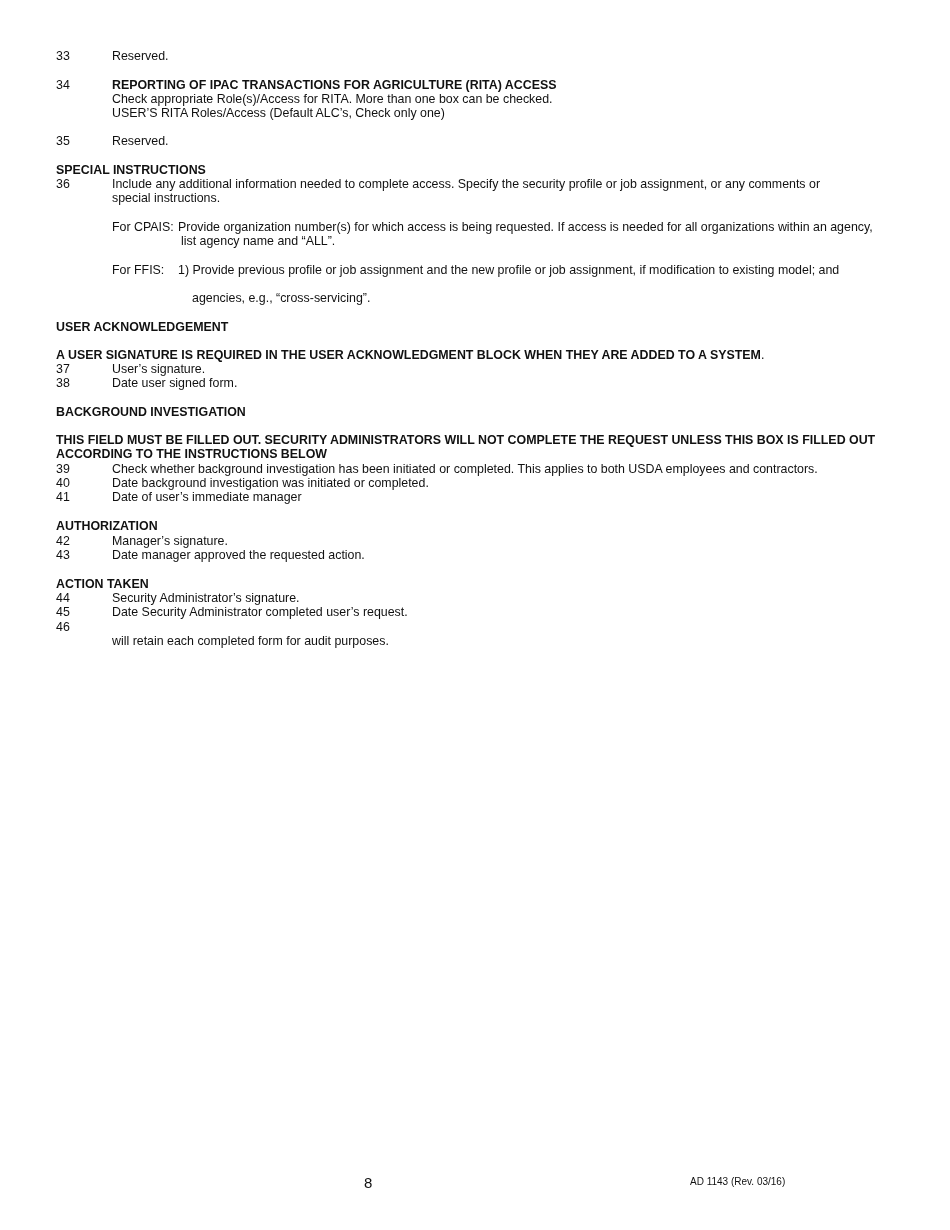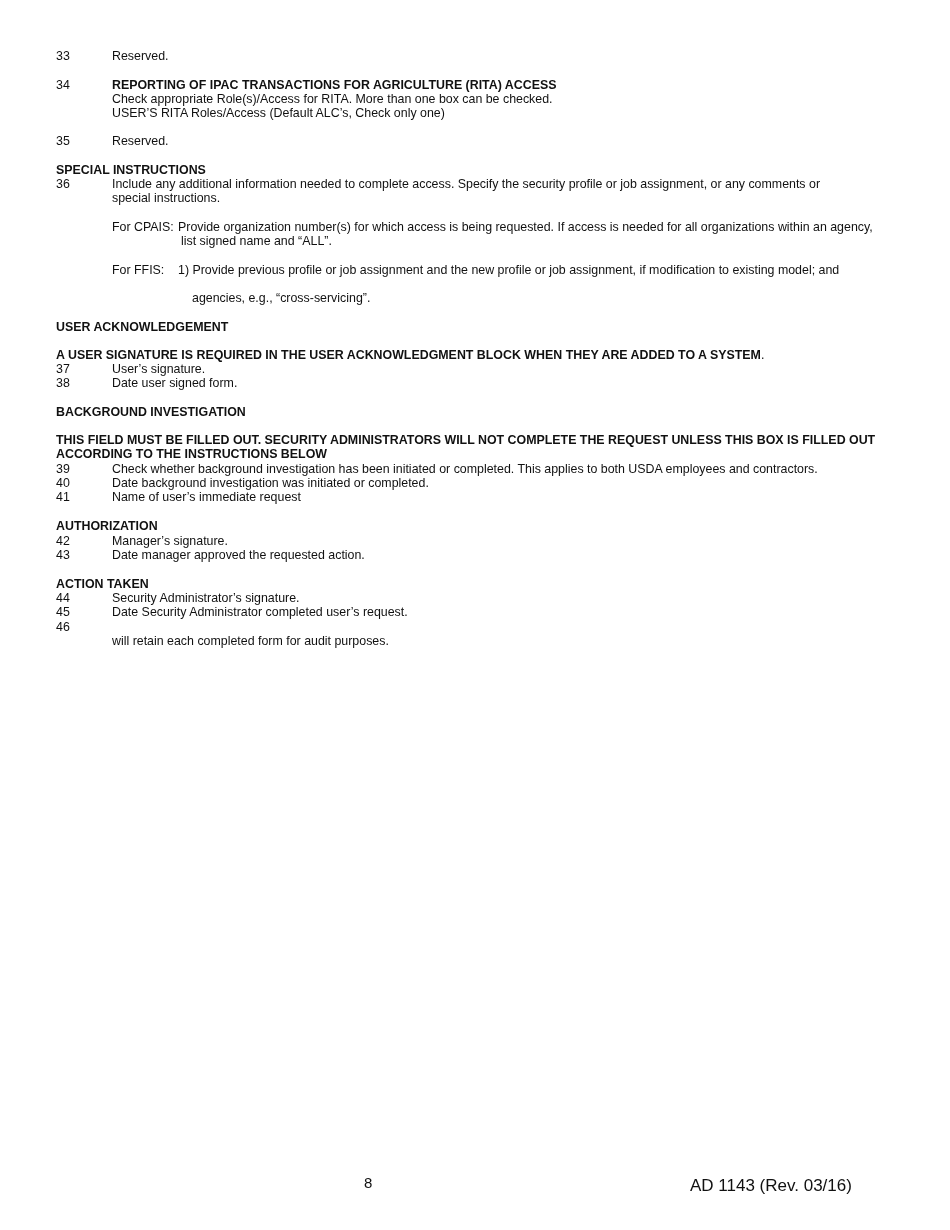--- a/index.html
+++ b/index.html
@@ -7,21 +7,21 @@
     width: 950px; height: 1230px; position: relative; overflow: hidden;
     font-family: "Liberation Sans", sans-serif; font-size: 12.4px; color: #111;
   }
   .page { position: absolute; left: 0; top: 0; width: 950px; height: 960px; }
   .line { position: absolute; white-space: nowrap; line-height: 14px; }
   .num { left: 56px; }
   .txt { left: 112px; }
   .b { font-weight: bold; }
   .hdr { left: 56px; font-weight: bold; text-align: right; }
   .footer-page { position: absolute; left: 364px; top: 1174px; font-size: 15px; }
-  .footer-form { position: absolute; left: 690px; top: 1176px; font-size: 17px; }
+  .footer-form { position: absolute; left: 690px; top: 1176px; font-size: 10px; }
 </style>
 </head>
 <body>
 
 <div class="page">
 
   <span class="line num" style="top:49px">33</span>
   <span class="line txt" style="top:49px">Reserved.</span>
 
   <span class="line num" style="top:78px">34</span>
@@ -32,21 +32,21 @@
   <span class="line num" style="top:134px">35</span>
   <span class="line txt" style="top:134px">Reserved.</span>
 
   <span class="line hdr" style="top:163px">SPECIAL INSTRUCTIONS</span>
   <span class="line num" style="top:177px">36</span>
   <span class="line txt" style="top:177px">Include any additional information needed to complete access. Specify the security profile or job assignment, or any comments or</span>
   <span class="line txt" style="top:191px">special instructions.</span>
 
   <span class="line txt" style="top:220px">For CPAIS:</span>
   <span class="line" style="left:178px; top:220px">Provide organization number(s) for which access is being requested.  If access is needed for all organizations within an agency,</span>
-  <span class="line" style="left:181px; top:234px">list signed name and “ALL”.</span>
+  <span class="line" style="left:181px; top:234px">list agency name and “ALL”.</span>
 
   <span class="line txt" style="top:263px">For FFIS:</span>
   <span class="line" style="left:178px; top:263px">1) Provide previous profile or job assignment and the new profile or job assignment, if modification to existing model; and</span>
   <span class="line" style="left:192px; top:291px">agencies, e.g., “cross-servicing”.</span>
 
   <span class="line hdr" style="top:320px">USER ACKNOWLEDGEMENT</span>
   <span class="line" style="left:56px; top:348px">
     <span class="b">A USER SIGNATURE IS REQUIRED IN THE USER ACKNOWLEDGMENT BLOCK WHEN THEY ARE ADDED TO A SYSTEM</span><span>.</span>
   </span>
   <span class="line num" style="top:362px">37</span>
@@ -55,21 +55,21 @@
   <span class="line txt" style="top:376px">Date user signed form.</span>
 
   <span class="line hdr" style="top:405px">BACKGROUND INVESTIGATION</span>
   <span class="line hdr" style="top:433px">THIS FIELD MUST BE FILLED OUT.  SECURITY ADMINISTRATORS WILL NOT COMPLETE THE REQUEST UNLESS THIS BOX IS FILLED OUT</span>
   <span class="line hdr" style="top:447px">ACCORDING TO THE INSTRUCTIONS BELOW</span>
   <span class="line num" style="top:462px">39</span>
   <span class="line txt" style="top:462px">Check whether background investigation has been initiated or completed.  This applies to both USDA employees and contractors.</span>
   <span class="line num" style="top:476px">40</span>
   <span class="line txt" style="top:476px">Date background investigation was initiated or completed.</span>
   <span class="line num" style="top:490px">41</span>
-  <span class="line txt" style="top:490px">Name of user’s immediate request</span>
+  <span class="line txt" style="top:490px">Date of user’s immediate manager</span>
 
   <span class="line hdr" style="top:519px">AUTHORIZATION</span>
   <span class="line num" style="top:534px">42</span>
   <span class="line txt" style="top:534px">Manager’s signature.</span>
   <span class="line num" style="top:548px">43</span>
   <span class="line txt" style="top:548px">Date manager approved the requested action.</span>
 
   <span class="line hdr" style="top:577px">ACTION TAKEN</span>
   <span class="line num" style="top:591px">44</span>
   <span class="line txt" style="top:591px">Security Administrator’s signature.</span>

